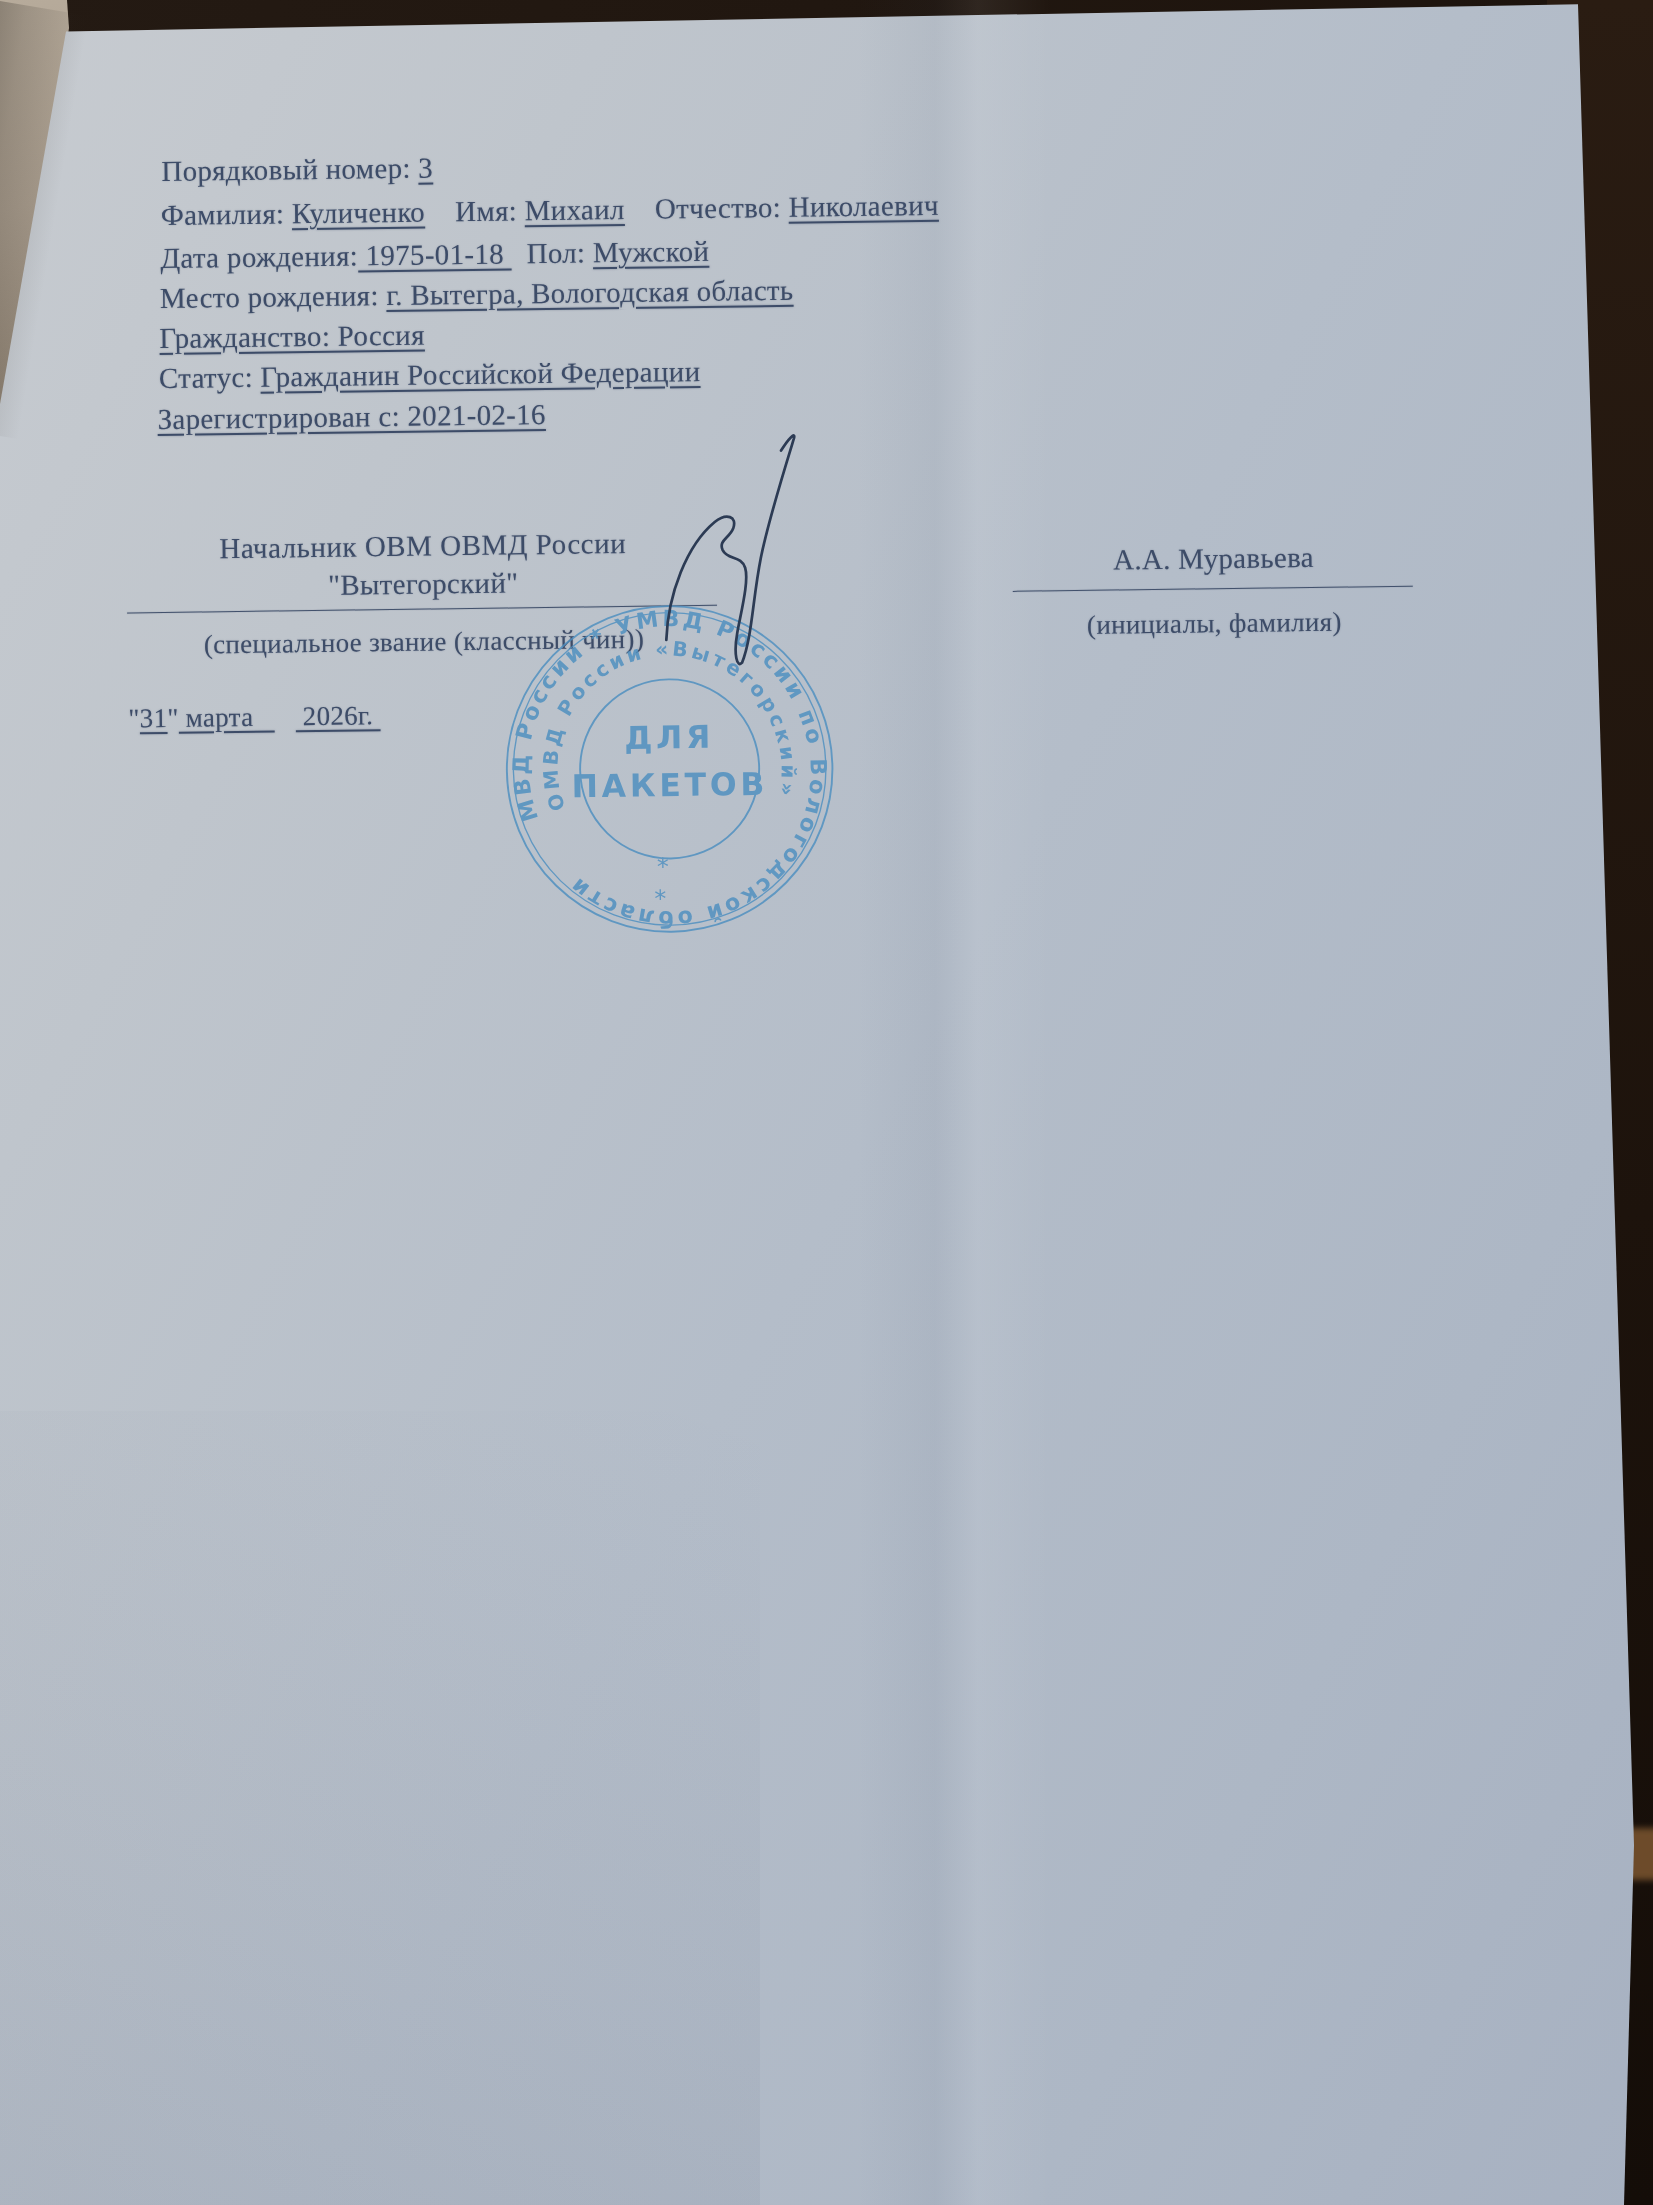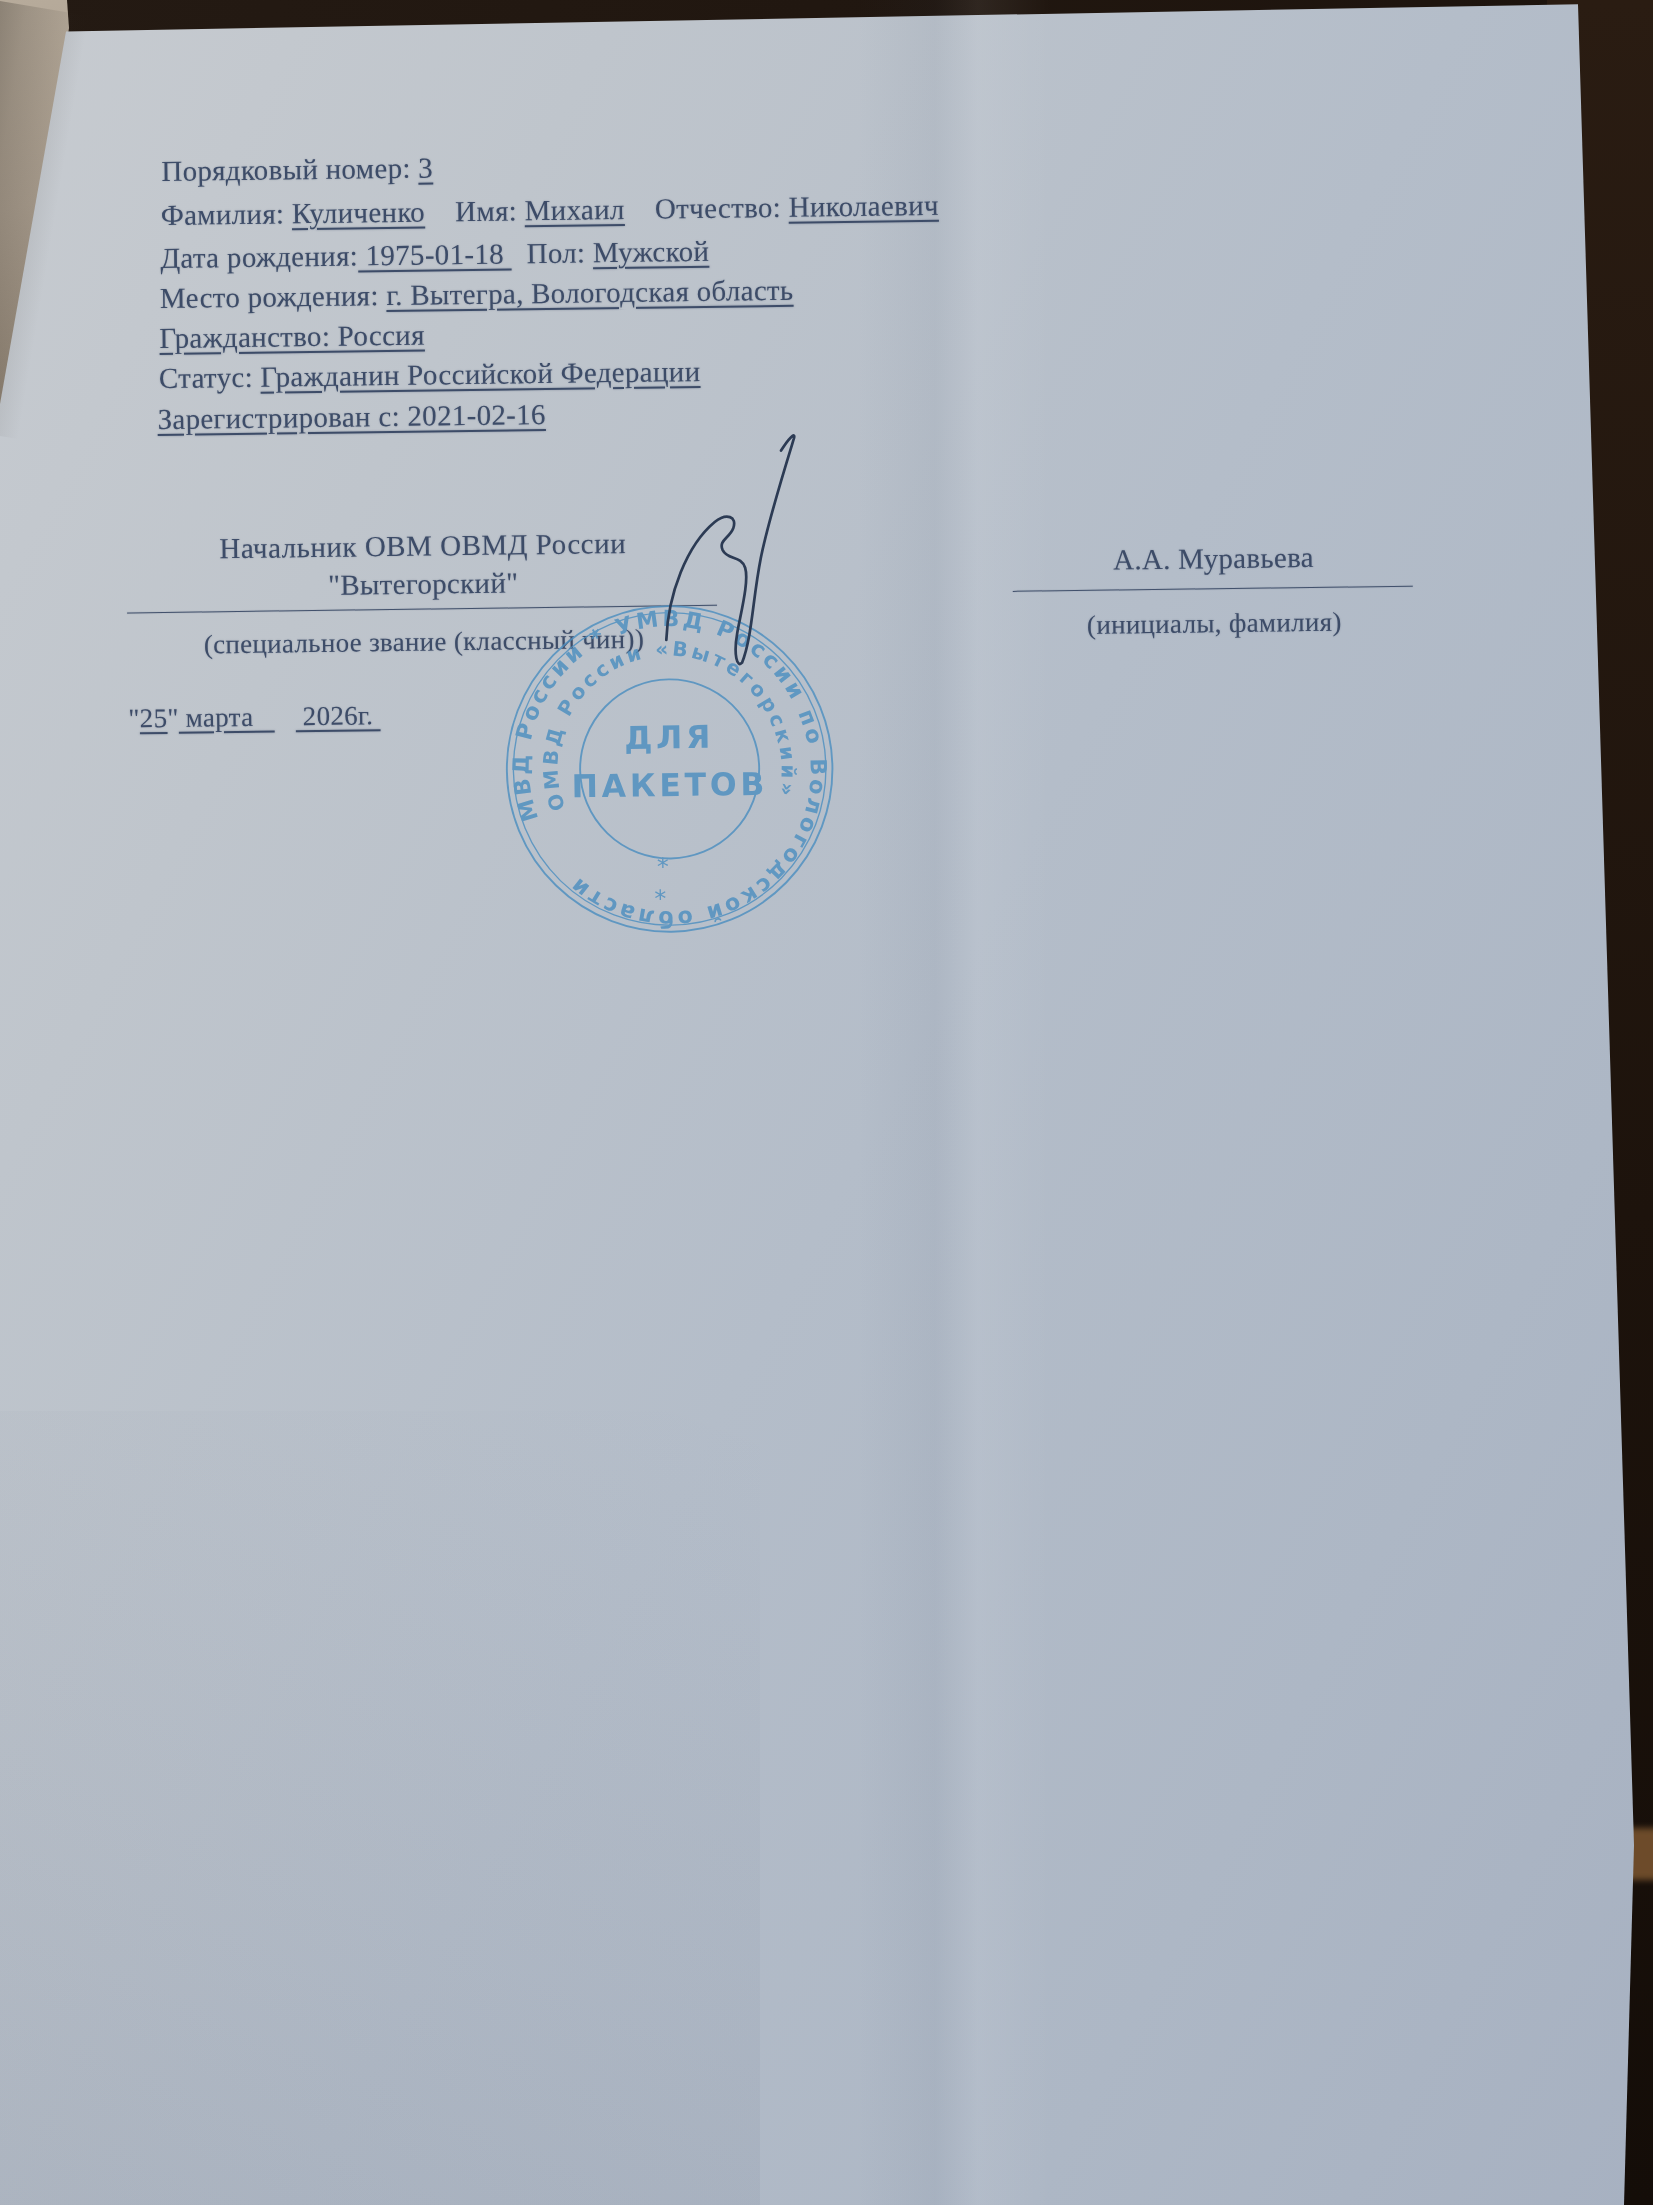--- a/index.html
+++ b/index.html
@@ -87,21 +87,21 @@
 
   <div class="line centered" style="left:125px;top:532px;width:591px;letter-spacing:0.5px;">Начальник ОВМ ОВМД России</div>
   <div class="line centered" style="left:125px;top:570px;width:591px;">"Вытегорский"</div>
   <div class="rule" style="left:124px;top:612px;width:590px;"></div>
   <div class="line caption centered" style="left:122px;top:628px;width:597px;">(специальное звание (классный чин))</div>
 
   <div class="line centered" style="left:1010px;top:555px;width:402px;">А.А. Муравьева</div>
   <div class="rule" style="left:1010px;top:602px;width:400px;"></div>
   <div class="line caption centered" style="left:1010px;top:620px;width:402px;">(инициалы, фамилия)</div>
 
-  <div class="line" style="left:124px;top:701px;font-size:27px;"><span>"</span><span class="u">25</span><span>"</span><span class="u"> марта   </span><span>   </span><span class="u"> 2026г. </span></div>
+  <div class="line" style="left:124px;top:701px;font-size:27px;"><span>"</span><span class="u">31</span><span>"</span><span class="u"> марта   </span><span>   </span><span class="u"> 2026г. </span></div>
 
   <svg id="ink-svg" class="abs" width="445" height="586" viewBox="850 760 820 1080">
     <g opacity="0.82" fill="none" stroke="#4d8fc0">
       <circle cx="1225" cy="1430" r="300" stroke-width="3.5"></circle>
       <circle cx="1225" cy="1430" r="288" stroke-width="2.5"></circle>
       <circle cx="1225" cy="1430" r="165" stroke-width="3.5"></circle>
       <path id="outer-ring-path" d="M 982.6 1518.2 A 258 258 0 1 1 1467.4 1341.8 A 258 258 0 1 1 982.6 1518.2" fill="none" stroke="none"></path>
       <path id="inner-ring-path" d="M 1032.4 1500.1 A 205 205 0 1 1 1417.6 1359.9 A 205 205 0 1 1 1032.4 1500.1" fill="none" stroke="none"></path>
       <text font-family="DejaVu Sans, sans-serif" font-size="41" font-weight="600" letter-spacing="5.5" fill="#4d8fc0" stroke="none"><textPath href="#outer-ring-path">МВД России  *  УМВД России по Вологодской области</textPath></text>
       <text font-family="DejaVu Sans, sans-serif" font-size="37" font-weight="600" letter-spacing="6" fill="#4d8fc0" stroke="none"><textPath href="#inner-ring-path">ОМВД России «Вытегорский»</textPath></text>

